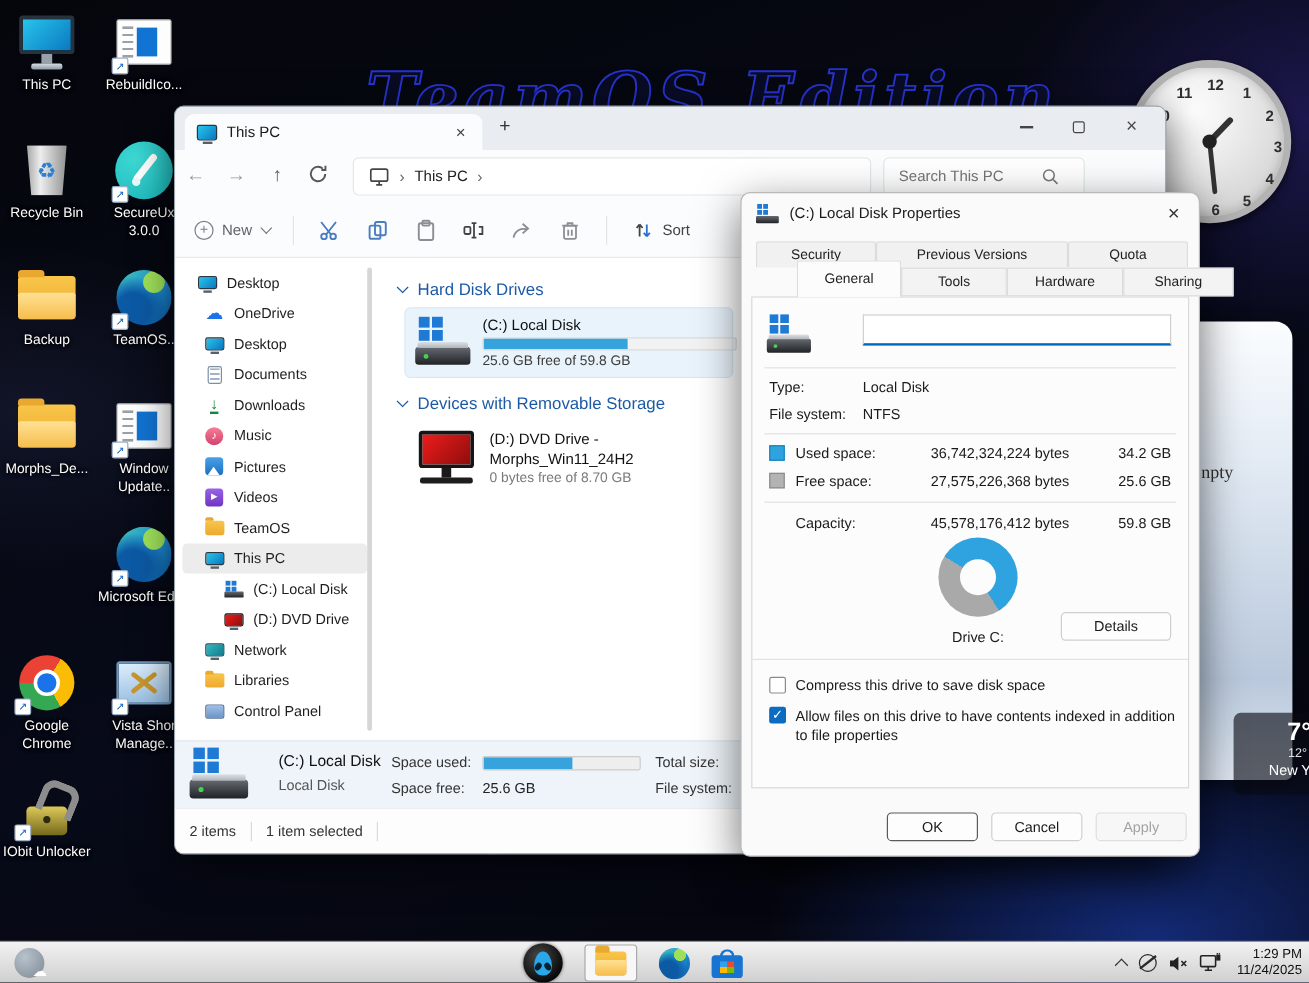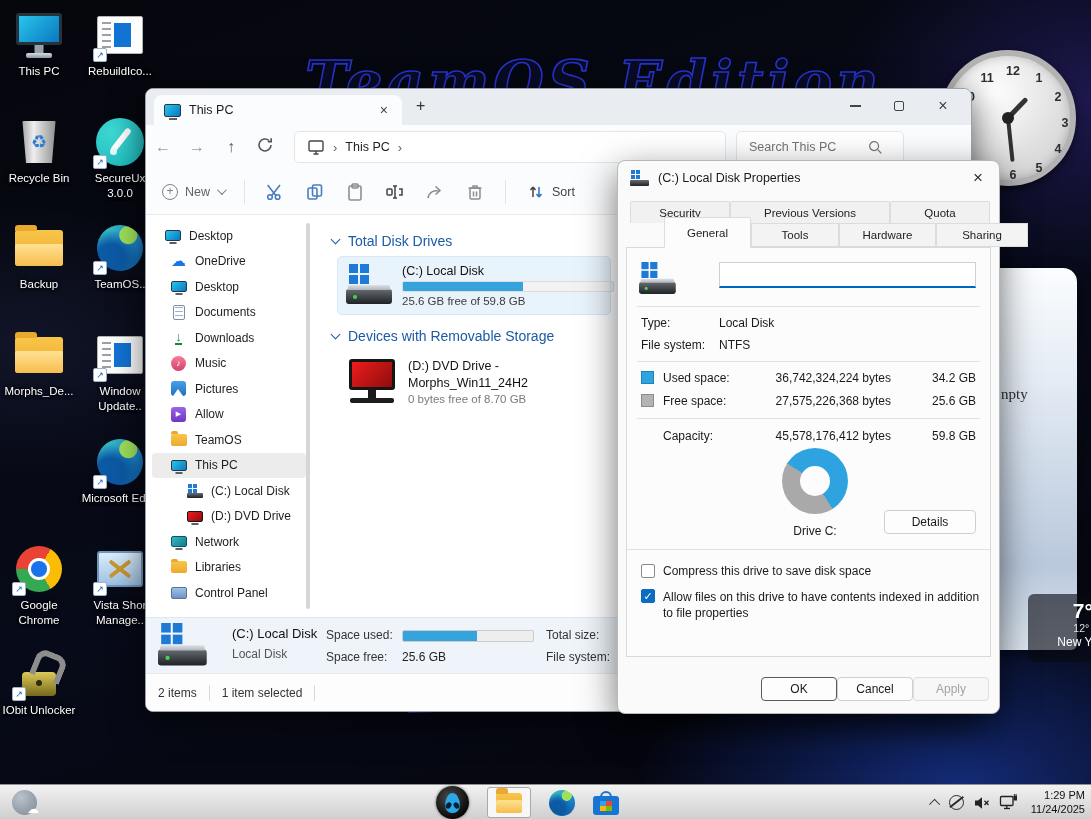--- a/index.html
+++ b/index.html
@@ -223,21 +223,21 @@
   .donut{position:absolute;left:155px;top:200px;width:66px;height:66px;border-radius:50%;
      background:conic-gradient(from -58deg,#2ea3df 0 calc(var(--p)*1%),#a9a9a9 0);}
   .donut::after{content:"";position:absolute;inset:27%;background:#fcfcfc;border-radius:50%;}
   .drvlbl{position:absolute;left:123px;top:276px;width:130px;text-align:center;font-size:12px;}
   .detbtn{position:absolute;right:14px;top:262px;width:92px;height:24px;background:#fdfdfd;border:1px solid #cfcfcf;border-radius:4px;
           font-size:12px;display:flex;align-items:center;justify-content:center;}
   .cbx{position:absolute;left:14px;width:14px;height:14px;border:1px solid #8a8a8a;border-radius:2px;background:#fff;}
   .cbx.on{background:#0b6cc1;border-color:#0b6cc1;color:#fff;font-size:11px;line-height:13px;text-align:center;}
   .cbx.on::before{content:"\2713";}
   .cblbl{position:absolute;left:36px;font-size:12px;color:#1a1a1a;}
-  .dlg-btns{position:absolute;right:10px;bottom:12px;display:flex;}
+  .dlg-btns{position:absolute;right:10px;bottom:12px;display:flex;gap:11px;}
   .dbtn{height:24px;min-width:76px;background:#fdfdfd;border:1px solid #cfcfcf;border-radius:4px;font-size:12px;color:#1a1a1a;
         display:flex;align-items:center;justify-content:center;padding:0 10px;}
   .dbtn.default{border:1px solid #5a5a5a;}
   .dbtn.disabled{color:#a3a3a3;background:#f7f7f7;border-color:#dedede;}
   
   .taskbar{position:absolute;left:0;bottom:0;width:100%;height:35px;z-index:30;
      background:linear-gradient(#f2f2f2,#cfcfcf);border-top:1px solid #8f8f8f;}
   .tb-weather{position:absolute;left:12px;top:5px;width:25px;height:25px;border-radius:50%;
      background:radial-gradient(circle at 35% 30%,#b8c2cc,#7d8893);}
   .tb-weather::after{content:"\2601";position:absolute;right:-2px;bottom:-1px;color:#fff;font-size:12px;}
@@ -510,21 +510,21 @@
       <div class="sitem">
           <span class="si">
             <span class="pic-i"></span>
           </span>
           <span class="slabel">Pictures</span>
         </div>
       <div class="sitem">
           <span class="si">
             <span class="vid-i"></span>
           </span>
-          <span class="slabel">Allow</span>
+          <span class="slabel">Videos</span>
         </div>
       <div class="sitem">
           <span class="si">
             <span class="fold-s"></span>
           </span>
           <span class="slabel">TeamOS</span>
         </div>
       <div class="sitem sel">
           <span class="si">
             <span class="mon-s"></span>
@@ -560,21 +560,21 @@
             <span class="cp-i"></span>
           </span>
           <span class="slabel">Control Panel</span>
         </div>
       <div class="sscroll"></div>
     </div>
 
     <div class="main">
       <div class="ghead">
         <span class="gchev"></span>
-        <span class="gtitle">Total Disk Drives</span>
+        <span class="gtitle">Hard Disk Drives</span>
       </div>
       <div class="ditem sel">
         <div class="drv">
             <div class="sq"></div>
             <div class="bod"></div>
           </div>
         <div class="dinfo">
           <div class="dname">(C:) Local Disk</div>
           <div class="dbar" style="--p: 57;">
               <div class="fill"></div>

